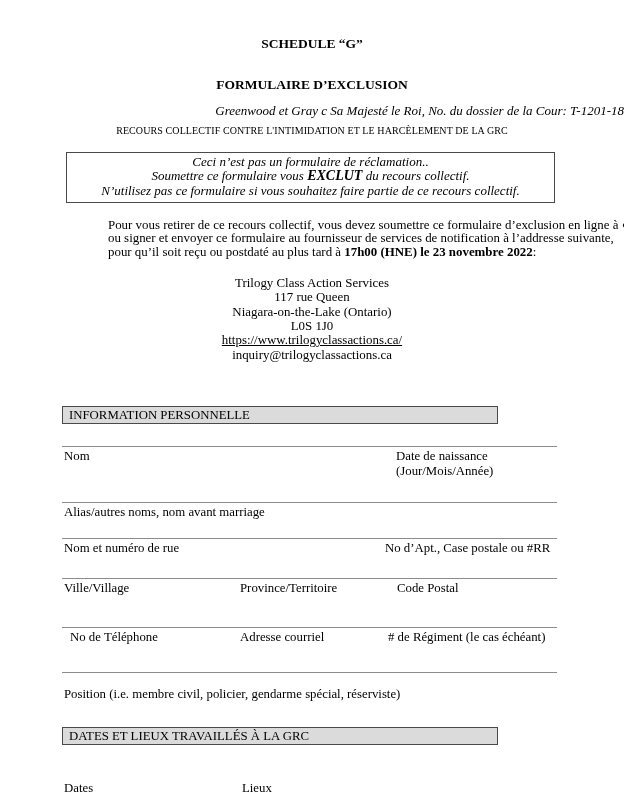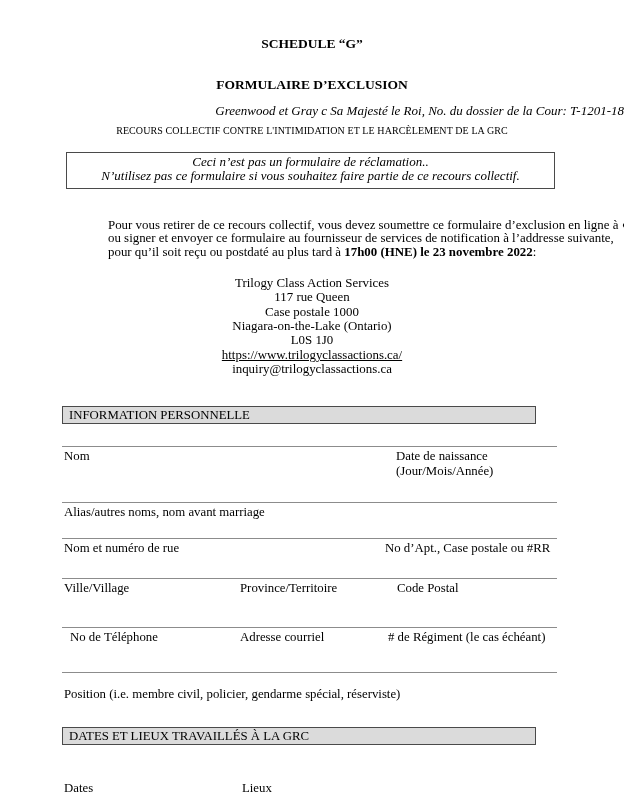--- a/index.html
+++ b/index.html
@@ -49,21 +49,21 @@
     line-height: 14.35px;
   }
   .address a.link {
     color: #000000;
     text-decoration: underline;
     cursor: pointer;
   }
 
   .secbar {
     position: absolute;
-    left: 62px; width: 474px; height: 18px;
+    left: 62px; width: 436px; height: 18px;
     background: #DBDBDB;
     border: 1px solid #4a4a4a;
     box-sizing: border-box;
     font-size: 12.8px;
     line-height: 16px;
     padding-left: 6px;
     white-space: nowrap;
   }
 
   .frow {
@@ -85,31 +85,31 @@
 
 <div class="page">
 
   <div class="abs center title" style="top:36px">SCHEDULE “G”</div>
   <div class="abs center title" style="top:77px">FORMULAIRE D’EXCLUSION</div>
   <div class="abs center citation" style="top:103px">Greenwood et Gray c Sa Majesté le Roi, No. du dossier de la Cour: T-1201-18</div>
   <div class="abs center heading" style="top:125px">RECOURS COLLECTIF CONTRE L'INTIMIDATION ET LE HARCÈLEMENT DE LA GRC</div>
 
   <div class="notice">
     <div>Ceci n’est pas un formulaire de réclamation..</div>
+    <div><span>Soumettre ce formulaire vous </span><span class="nb">EXCLUT</span><span> du recours collectif.</span></div>
     <div>N’utilisez pas ce formulaire si vous souhaitez faire partie de ce recours collectif.</div>
   </div>
 
   <div class="instructions"><span>Pour vous retirer de ce recours collectif, vous devez soumettre ce formulaire d’exclusion en ligne à ●
 ou signer et envoyer ce formulaire au fournisseur de services de notification à l’addresse suivante,
 pour qu’il soit reçu ou postdaté au plus tard à </span><span class="b">17h00 (HNE) le 23 novembre 2022</span><span>:</span></div>
 
   <div class="address">
     <div>Trilogy Class Action Services</div>
     <div>117 rue Queen</div>
-    <div>Case postale 1000</div>
     <div>Niagara-on-the-Lake (Ontario)</div>
     <div>L0S 1J0</div>
     <div><a class="link">https://www.trilogyclassactions.ca/</a></div>
     <div>inquiry@trilogyclassactions.ca</div>
   </div>
 
   <div class="secbar" style="top:406px">
     <span>INFORMATION PERSONNELLE</span>
   </div>
 

